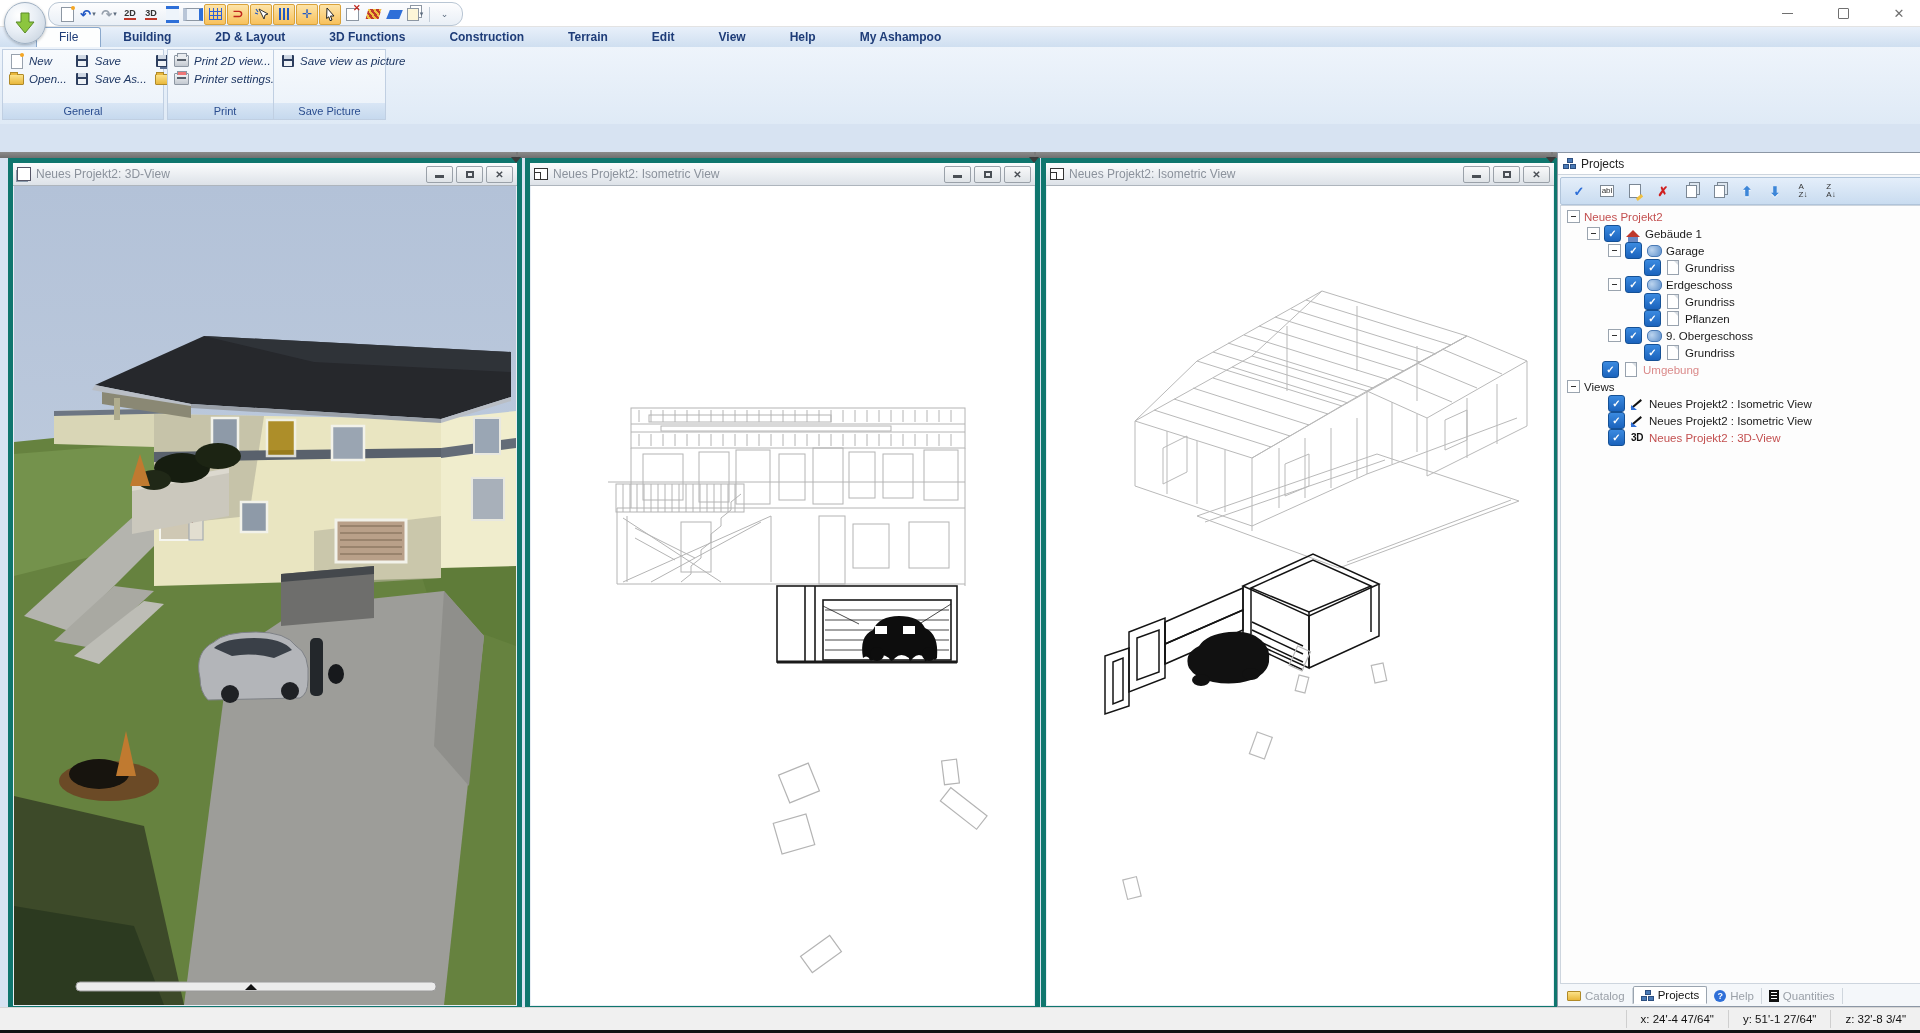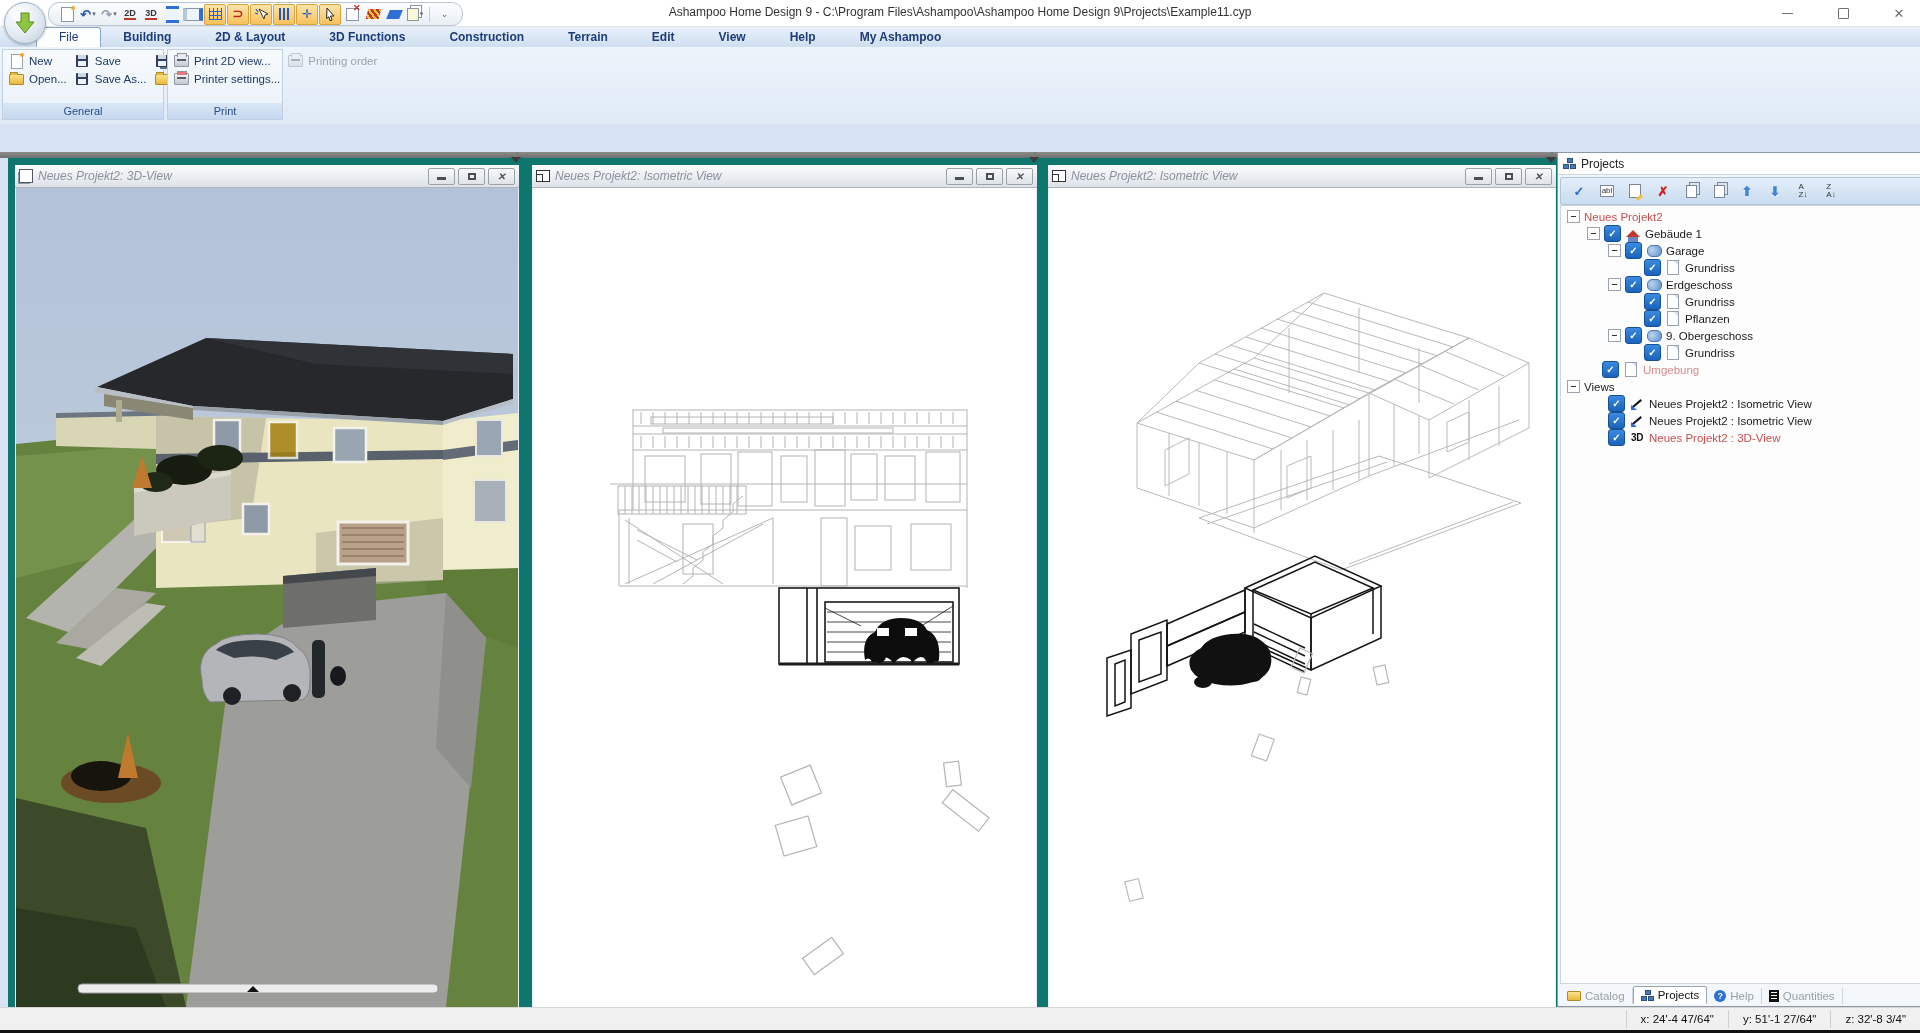--- a/index.html
+++ b/index.html
@@ -42,21 +42,21 @@
   .g-boxx{width:11px;height:11px;border:1px solid #8d97a3;background:#fff;position:relative;}
   .g-boxx::after{content:"✕";position:absolute;right:-3px;top:-6px;color:#c0261d;font-size:9px;font-weight:bold;}
   
   .tabrow{position:absolute;left:0;top:27px;width:1920px;height:20px;background:linear-gradient(#e8f0fa,#cfdff0);display:flex;align-items:flex-end;padding-left:36px;box-sizing:border-box;}
   .rtab{font-size:12px;color:#1e3c78;padding:2px 22px 3px 22px;cursor:default;font-weight:bold;}
   .rtab.active{background:#fdfefe;border:1px solid #8aa8cc;border-bottom:none;border-radius:3px 3px 0 0;color:#1e3c78;font-weight:normal;}
   
   .ribbon{position:absolute;left:0;top:47px;width:1920px;height:77px;background:linear-gradient(#eef4fb,#dfeaf6);border-bottom:1px solid #b9c8da;}
   .rgroup{position:absolute;top:2px;height:71px;background:linear-gradient(#f7fafd,#eaf1f9);border:1px solid #c0cfe2;box-sizing:border-box;}
   .rg-label{position:absolute;left:0;right:0;bottom:0;height:16px;background:linear-gradient(#d9e6f5,#c6d9ee);color:#2a4d8f;font-size:11px;text-align:center;line-height:16px;}
-  .rg-items{position:absolute;left:4px;top:2px;right:2px;bottom:17px;display:flex;flex-direction:column;flex-wrap:wrap;align-content:flex-start;}
+  .rg-items{position:absolute;left:4px;top:2px;right:2px;bottom:17px;display:flex;flex-direction:column;flex-wrap:wrap;align-content:flex-start;font-style:italic;}
   .ritem{display:flex;align-items:center;gap:5px;height:18px;font-size:11.5px;color:#1f3864;padding:0 6px 0 2px;white-space:nowrap;}
   .ritem.disabled{color:#9aa4b2;}
   .mi{width:15px;height:15px;display:flex;align-items:center;justify-content:center;flex:none;}
   .mi-new{width:10px;height:13px;background:#fff;border:1px solid #98a2ae;position:relative;}
   .mi-new::after{content:"";position:absolute;right:-2px;top:-2px;width:4px;height:4px;background:#f5a623;border-radius:50%;}
   .mi-folder{width:13px;height:9px;background:linear-gradient(#fbe289,#e9b83c);border:1px solid #b08a28;border-radius:1px;position:relative;}
   .mi-folder::before{content:"";position:absolute;left:0;top:-3px;width:6px;height:2px;background:#e9b83c;border:1px solid #b08a28;border-bottom:none;}
   .mi-floppy{width:12px;height:12px;background:#2d3e5e;border-radius:1px;position:relative;}
   .mi-floppy::before{content:"";position:absolute;left:2px;top:0;width:8px;height:4px;background:#cfd8e4;}
   .mi-floppy::after{content:"";position:absolute;left:2px;bottom:1px;width:8px;height:5px;background:#eef2f6;}
@@ -67,21 +67,21 @@
   .mi-printer::before{content:"";position:absolute;left:2px;top:-3px;width:8px;height:3px;background:#e8ebee;border:1px solid #8d97a3;border-bottom:none;}
   .mi-printer::after{content:"";position:absolute;left:2px;top:3px;width:9px;height:2px;background:#57606b;}
   .mi-printred::before{background:#e77;}
   .mi-dim{opacity:.45;}
   
   .mdi{position:absolute;left:0;top:124px;width:1920px;height:883px;background:#d7e3f2;}
   .splitbar{position:absolute;left:0;top:28px;width:1920px;height:6px;background:linear-gradient(#8b8b8b,#6f6f6f);}
   .vsplit{position:absolute;top:28px;bottom:0;width:2px;background:#7a7a7a;}
   .tri{position:absolute;top:33px;width:0;height:0;border-left:5px solid transparent;border-right:5px solid transparent;border-top:6px solid #3c3c3c;z-index:4;}
   
-  .cwin{position:absolute;top:34px;background:#eab308;border:7px solid #0f766e;box-shadow:0 0 0 1px #e8eef5 inset;font-style:italic;}
+  .cwin{position:absolute;top:34px;background:#eab308;border:5px solid #0f766e;box-shadow:0 0 0 1px #e8eef5 inset;}
   .cw-title{height:22px;background:linear-gradient(#fbfcfd,#dde2e8);display:flex;align-items:center;padding:0 4px;border-bottom:1px solid #aeb5bd;}
   .cw-title .t{font-size:12px;color:#8b929c;margin-left:5px;flex:1;white-space:nowrap;overflow:hidden;}
   .cw-btn{width:25px;height:15px;border:1px solid #9aa1a9;border-radius:2px;background:linear-gradient(#f8f9fa,#dfe3e7);display:flex;align-items:center;justify-content:center;margin-left:3px;}
   .b-min i{display:block;width:9px;height:3px;background:#4a4f55;margin-top:5px;}
   .b-res i{display:block;width:8px;height:7px;border:2px solid #4a4f55;box-sizing:border-box;}
   .b-cls{font-size:10px;font-weight:bold;color:#4a4f55;}
   .cw-icon3d{width:12px;height:12px;background:#fff;border:1px solid #556;box-shadow:-2px 2px 0 -1px #89a;}
   .cw-iconplan{width:12px;height:10px;border:1px solid #333;background:#fff;position:relative;}
   .cw-iconplan::before{content:"";position:absolute;left:0;top:3px;width:6px;height:1px;background:#333;}
   .cw-iconplan::after{content:"";position:absolute;left:5px;top:3px;width:1px;height:7px;background:#333;}
@@ -210,21 +210,20 @@
         </span>
       <span class="qbtn">
           <span class="g-copy"></span>
           <span class="caret">▾</span>
         </span>
       <span class="qsep"></span>
       <span class="qbtn">
           <span class="caret" style="font-size:9px;">⌄</span>
         </span>
     </div>
-    <div class="title-text">Ashampoo Home Design 9 - C:\Program Files\Ashampoo\Ashampoo Home Design 9\Projects\Example11.cyp</div>
     <div class="win-controls">
       <span class="wc wc-min">
           <i></i>
         </span>
       <span class="wc wc-res">
           <i></i>
         </span>
       <span class="wc wc-cls">✕</span>
     </div>
   </div>
@@ -305,20 +304,31 @@
             <span>Printer settings...</span>
           </div>
         <div class="ritem disabled">
             <span class="mi mi-dim">
               <span class="mi-printer"></span>
             </span>
             <span>Printing order</span>
           </div>
       </div>
       <div class="rg-label">Print</div>
+    </div>
+    <div class="rgroup" style="left:273px;width:113px;">
+      <div class="rg-items">
+        <div class="ritem">
+            <span class="mi">
+              <span class="mi-floppy"></span>
+            </span>
+            <span>Save view as picture</span>
+          </div>
+      </div>
+      <div class="rg-label">Save Picture</div>
     </div>
   </div>
 
   <div class="mdi">
     <div class="splitbar"></div>
     <div class="vsplit" style="left:516px;"></div>
     <div class="vsplit" style="left:1034px;"></div>
     <div class="vsplit" style="left:1551px;"></div>
     <div class="tri" style="left:511px;"></div>
     <div class="tri" style="left:1029px;"></div>

